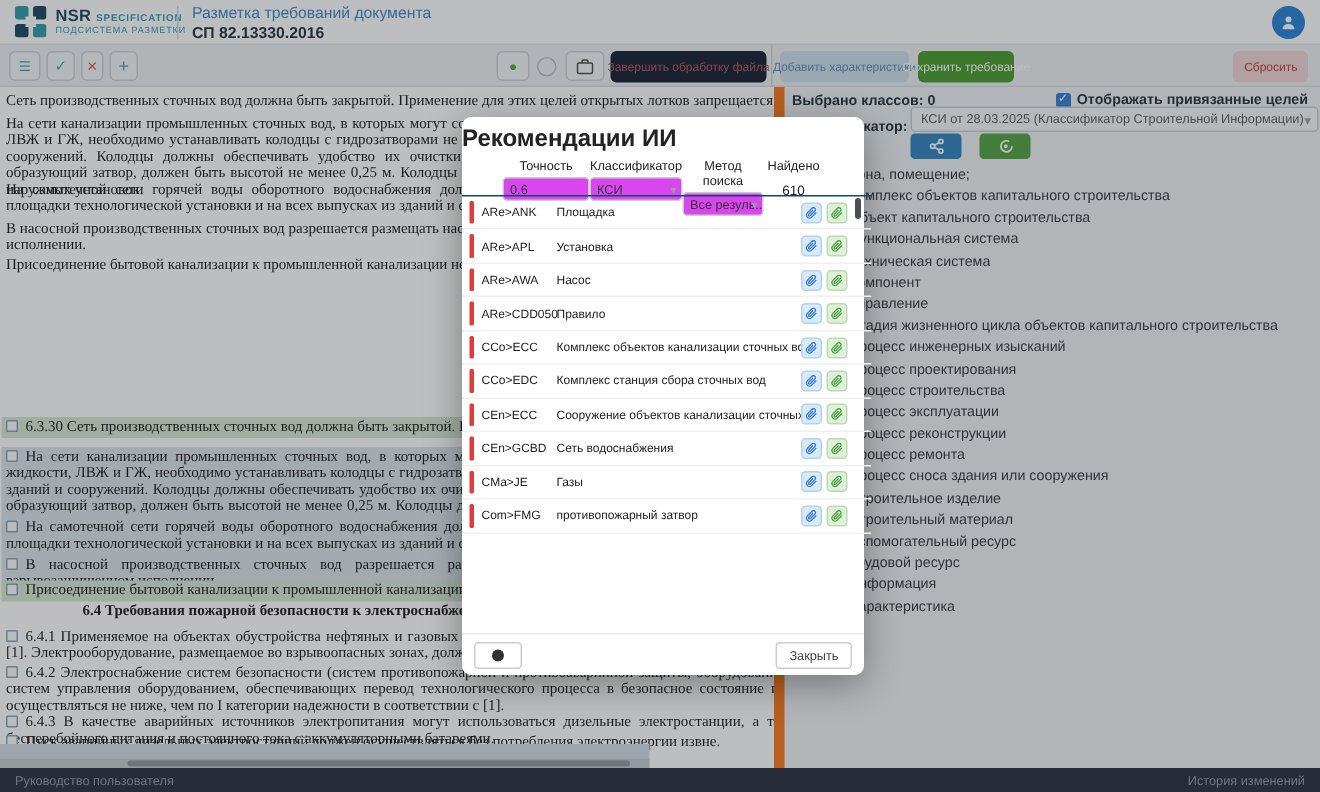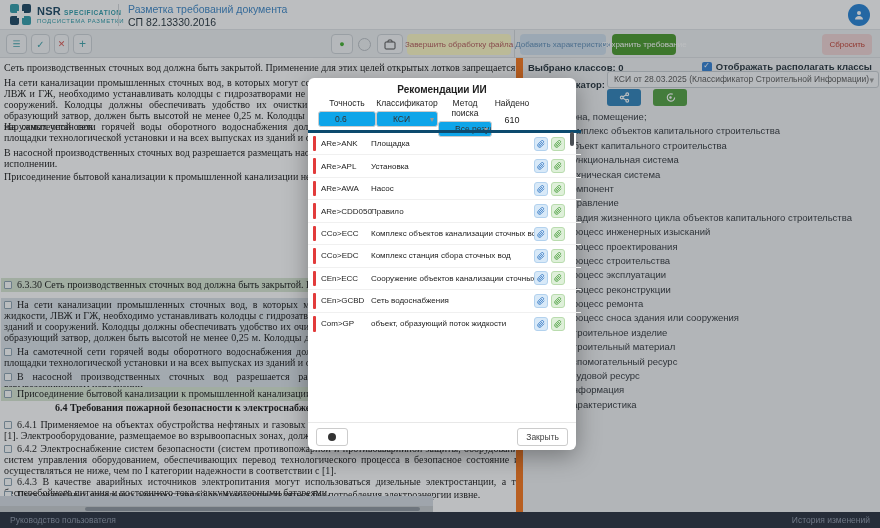--- a/index.html
+++ b/index.html
@@ -9,34 +9,34 @@
   
   .header{position:absolute;left:0;top:0;width:880px;height:30px;background:#fff;border-bottom:1px solid #e2e5e8;z-index:1}
   .logo-wrap{position:absolute;left:10px;top:4px;display:flex;align-items:center;gap:6px}
   .logo-mark{width:21px;height:21px}
   .logo-text .l1{font-size:11px;font-weight:bold;color:#15425f;letter-spacing:.2px}
   .logo-text .l1 span{font-size:6.5px;font-weight:bold;color:#2b9aa8;letter-spacing:.6px}
   .logo-text .l2{font-size:6px;color:#2b9aa8;letter-spacing:.6px;margin-top:1px}
   .hdr-sep{position:absolute;left:118px;top:4px;width:1px;height:22px;background:#d5d8da}
   .doc-title{position:absolute;left:128px;top:3px}
   .doc-title .t1{font-size:10.5px;color:#3a85c6}
-  .doc-title .t2{font-size:10.5px;font-weight:normal;color:#1c2a33;margin-top:1px}
+  .doc-title .t2{font-size:10.5px;font-weight:bold;color:#1c2a33;margin-top:1px}
   .avatar{position:absolute;right:10px;top:4px;width:22px;height:22px;border-radius:50%;background:#1f7fd4;display:flex;align-items:center;justify-content:center}
 
   
   .toolbar{position:absolute;left:0;top:30px;width:880px;height:28px;background:#eef0f2;border-bottom:1px solid #dcdfe2;z-index:1}
   .tb-btn{position:absolute;top:34px;height:20px;border:1px solid #ccd2d6;border-radius:4px;background:#f5f7f8;display:flex;align-items:center;justify-content:center;font-size:11px;z-index:2}
   .i-menu{color:#3aa0a8}.i-menu::after{content:"\2630";font-size:9px}
   .i-check{color:#3aa0a8}.i-check::after{content:"\2713";font-size:10px}
   .i-x{color:#d9534f}.i-x::after{content:"\2715";font-size:9px}
   .i-plus{color:#3aa0a8}.i-plus::after{content:"+";font-size:12px}
   .dot-green::after{content:"\25CF";color:#3fae2a;font-size:9px}
   .bubble{position:absolute;top:38px;width:13px;height:13px;border:1.5px solid #b9bfc4;border-radius:50%;background:transparent;z-index:2}
   .tb-text{position:absolute;top:34px;height:21px;border:none;border-radius:4px;font-size:8px;display:flex;align-items:center;justify-content:center;padding:0 7px;white-space:nowrap;z-index:2;font-family:"Liberation Sans",sans-serif}
-  .btn-finish{background:#fef9c3;color:#b05454}
+  .btn-finish{background:#0f172a;color:#b05454}
   .btn-addchar{background:#cfdfed;color:#5b8ab5}
   .btn-save{background:#459726;color:#fff}
   .btn-reset{background:#f0d3d3;color:#c0392b}
   .tb-sep{position:absolute;left:514px;top:30px;width:1px;height:28px;background:#d0d4d7;z-index:2}
 
   
   .doc{position:absolute;left:0;top:58px;width:516px;height:454px;background:#fff;overflow:hidden;font-family:"Liberation Serif",serif}
   .doc p,.doc .req,.doc .hding{position:absolute;width:580px;font-size:10px;line-height:11px;text-align:justify;color:#111}
   .req{padding:1px 3px 2px 3px}
   .hl-green{background:#d7e6d2}
@@ -67,30 +67,30 @@
   
   .footer{position:absolute;left:0;top:512px;width:880px;height:16px;background:#222a38;z-index:1}
   .footer .fl{position:absolute;left:10px;top:3px;font-size:8.5px;color:#8d96a8}
   .footer .fr{position:absolute;right:10px;top:3px;font-size:8.5px;color:#8d96a8}
 
   
   .overlay{position:absolute;left:0;top:0;width:880px;height:528px;background:rgba(47,54,60,.32);z-index:40}
 
   
   .modal{position:absolute;left:308px;top:78px;width:268px;height:372px;background:#fff;border-radius:6px;box-shadow:0 6px 24px rgba(0,0,0,.35);z-index:100;font-family:"Liberation Sans",sans-serif}
-  .m-title{text-align:center;padding-top:6px;font-size:10px;font-weight:bold;color:#222}
-  .m-form{display:flex;justify-content:flex-start;padding:3px 10px 0 10px}
+  .m-title{padding-top:6px;font-size:16px;font-weight:bold;color:#222}
+  .m-form{display:flex;justify-content:center;padding:3px 10px 0 10px}
   .m-col{display:flex;flex-direction:column}
   .m-col .m-lbl{font-size:8.5px;color:#222;text-align:center;margin-bottom:3px}
-  .m-input,.m-select{height:16px;border:1px solid #ccc;border-radius:3px;background:#0ea5e9;font-size:8.5px;color:#333;padding:0 16px;line-height:14px;position:relative}
+  .m-input,.m-select{height:16px;border:1px solid #ccc;border-radius:3px;background:#d946ef;font-size:8.5px;color:#333;padding:0 4px;line-height:14px;position:relative}
   .m-select{padding-right:12px;white-space:nowrap;overflow:hidden}
   .m-select::after{content:"\25BE";position:absolute;right:3px;top:1px;color:#999;font-size:8px}
   .c1{width:58px}.c2{width:62px}.c3{width:54px}.c4{width:40px}
   .m-found{font-size:9px;color:#222;text-align:center;padding-top:4px}
-  .m-list{position:absolute;left:0;top:52px;width:273px;height:292px;border-top:3px solid #0c4a6e;overflow:hidden}
+  .m-list{position:absolute;left:0;top:52px;width:273px;height:292px;border-top:1px solid #0c4a6e;overflow:hidden}
   .m-row{position:relative;height:22.46px;display:flex;align-items:center;border-bottom:1px solid #f0f0f0;padding-left:13px}
   .m-row .bar{position:absolute;left:5px;top:3px;bottom:3px;width:3px;background:#e23b3b;border-radius:1px}
   .m-code{width:50px;font-size:8px;color:#222;white-space:nowrap}
   .m-name{flex:1;font-size:8px;color:#222;white-space:nowrap;overflow:hidden;padding-right:3px}
   .m-btns{display:flex;gap:3px;margin-right:16px}
   .link-btn{width:14px;height:14px;border-radius:3px;display:flex;align-items:center;justify-content:center}
   .link-blue{background:#d8e9f8;border:1px solid #b3d2ee;color:#3579c4}
   .link-green{background:#dff0da;border:1px solid #b9dcae;color:#4a9e3f}
   .m-scroll{position:absolute;right:2px;top:54px;width:4px;height:288px}
   .m-scroll .sthumb{width:4px;height:14px;background:#4a4f55;border-radius:2px}
@@ -171,21 +171,21 @@
   <div class="clip-band"></div>
   <div class="hscroll">
       <div class="thumb"></div>
     </div>
 </div>
 
 <div class="panel">
   <div class="sel-label">Выбрано классов: 0</div>
   <div class="show-linked">
     <span class="chk-blue"></span>
-    <span class="lbl">Отображать располагать классы</span>
+    <span class="lbl">Отображать привязанные целей</span>
   </div>
   <div class="cls-label">Классификатор:</div>
   <div class="cls-select">КСИ от 28.03.2025 (Классификатор Строительной Информации)</div>
   <div class="pan-btn share">
     <svg width="11" height="11" viewBox="0 0 24 24" fill="none" stroke="#fff" stroke-width="2.5">
         <circle cx="18" cy="5" r="3"></circle>
         <circle cx="6" cy="12" r="3"></circle>
         <circle cx="18" cy="19" r="3"></circle>
         <path d="M8.6 10.5l6.8-4M8.6 13.5l6.8 4"></path>
       </svg>
@@ -379,24 +379,41 @@
               <path d="M21.44 11.05l-9.19 9.19a6 6 0 0 1-8.49-8.49l9.19-9.19a4 4 0 0 1 5.66 5.66l-9.2 9.19a2 2 0 0 1-2.83-2.83l8.49-8.48"></path>
             </svg>
           </span>
           <span class="link-btn link-green">
             <svg width="8" height="8" viewBox="0 0 24 24" fill="none" stroke="currentColor" stroke-width="2.5">
               <path d="M21.44 11.05l-9.19 9.19a6 6 0 0 1-8.49-8.49l9.19-9.19a4 4 0 0 1 5.66 5.66l-9.2 9.19a2 2 0 0 1-2.83-2.83l8.49-8.48"></path>
             </svg>
           </span>
         </span>
       </div>
-    <div class="m-row" style="border-bottom:none">
-        <span class="bar"></span>
-        <span class="m-code">Com&gt;GP</span>
-        <span class="m-name">объект, образующий поток жидкости</span>
+    <div class="m-row">
+        <span class="bar"></span>
+        <span class="m-code">CMa&gt;JE</span>
+        <span class="m-name">Газы</span>
+        <span class="m-btns">
+          <span class="link-btn link-blue">
+            <svg width="8" height="8" viewBox="0 0 24 24" fill="none" stroke="currentColor" stroke-width="2.5">
+              <path d="M21.44 11.05l-9.19 9.19a6 6 0 0 1-8.49-8.49l9.19-9.19a4 4 0 0 1 5.66 5.66l-9.2 9.19a2 2 0 0 1-2.83-2.83l8.49-8.48"></path>
+            </svg>
+          </span>
+          <span class="link-btn link-green">
+            <svg width="8" height="8" viewBox="0 0 24 24" fill="none" stroke="currentColor" stroke-width="2.5">
+              <path d="M21.44 11.05l-9.19 9.19a6 6 0 0 1-8.49-8.49l9.19-9.19a4 4 0 0 1 5.66 5.66l-9.2 9.19a2 2 0 0 1-2.83-2.83l8.49-8.48"></path>
+            </svg>
+          </span>
+        </span>
+      </div>
+    <div class="m-row">
+        <span class="bar"></span>
+        <span class="m-code">Com&gt;FMG</span>
+        <span class="m-name">противопожарный затвор</span>
         <span class="m-btns">
           <span class="link-btn link-blue">
             <svg width="8" height="8" viewBox="0 0 24 24" fill="none" stroke="currentColor" stroke-width="2.5">
               <path d="M21.44 11.05l-9.19 9.19a6 6 0 0 1-8.49-8.49l9.19-9.19a4 4 0 0 1 5.66 5.66l-9.2 9.19a2 2 0 0 1-2.83-2.83l8.49-8.48"></path>
             </svg>
           </span>
           <span class="link-btn link-green">
             <svg width="8" height="8" viewBox="0 0 24 24" fill="none" stroke="currentColor" stroke-width="2.5">
               <path d="M21.44 11.05l-9.19 9.19a6 6 0 0 1-8.49-8.49l9.19-9.19a4 4 0 0 1 5.66 5.66l-9.2 9.19a2 2 0 0 1-2.83-2.83l8.49-8.48"></path>
             </svg>

